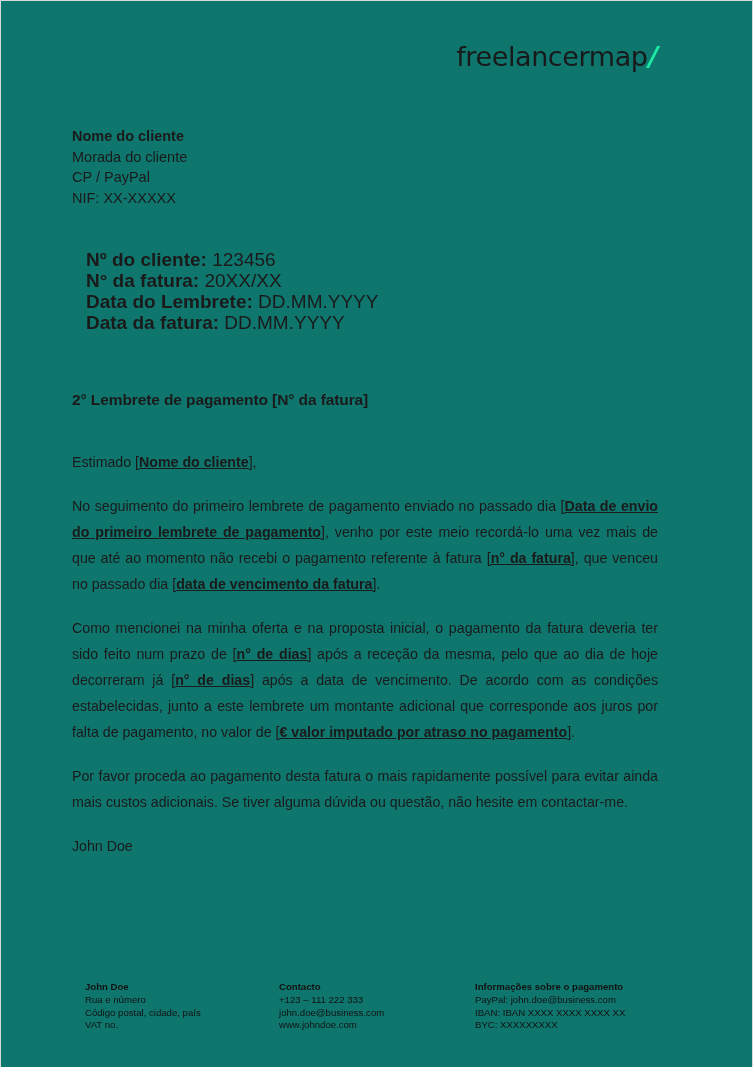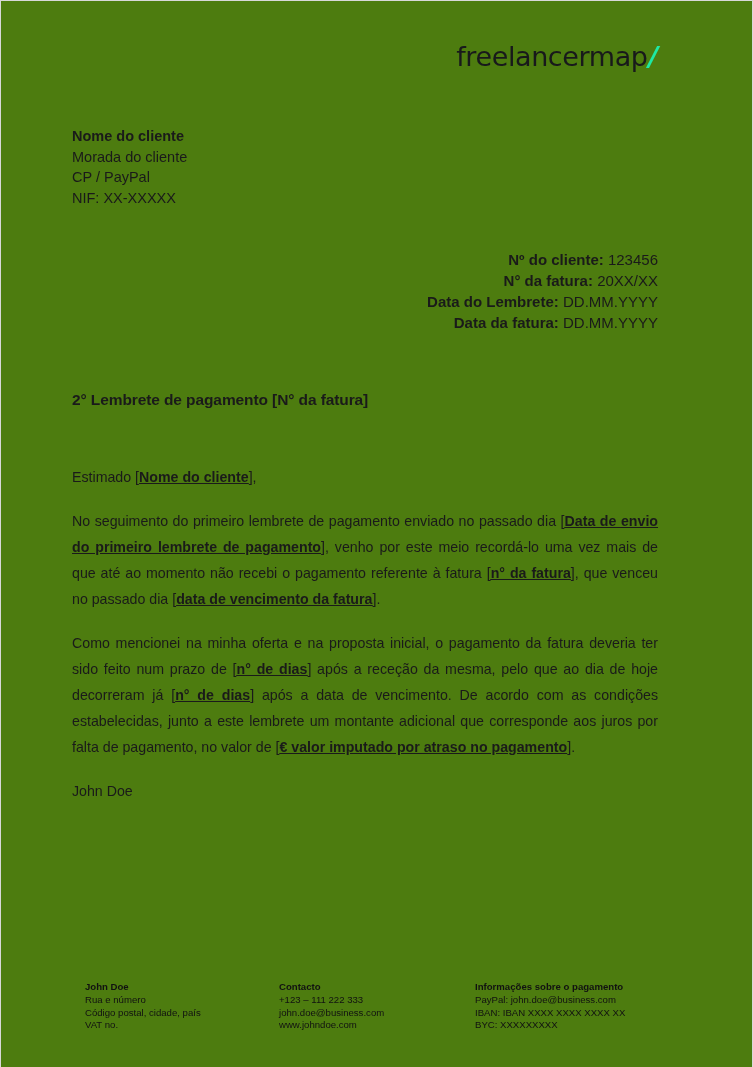--- a/index.html
+++ b/index.html
@@ -8,21 +8,21 @@
     background: #ffffff;
   }
   body {
     font-family: "Liberation Sans", sans-serif;
     color: #1a1a1a;
   }
   .page {
     position: relative;
     width: 753px;
     height: 1067px;
-    background: #4d7c0f;
+    background: #0f766e;
     border-left: 1px solid #d8d8d8;
     border-top: 1px solid #d8d8d8;
     border-right: 1px solid #d8d8d8;
     box-sizing: border-box;
     overflow: hidden;
   }
   .content {
     position: absolute;
     left: 71px;
     top: 0;
@@ -63,44 +63,44 @@
     color: #1a1a1a;
   }
   .client-block .name {
     font-weight: bold;
   }
 
   
   .meta-block {
     position: absolute;
     top: 248px;
-    left: 0;
-    width: 586px;
-    text-align: right;
-    font-size: 15px;
+    left: 14px;
+    width: 586px;
+    text-align: left;
+    font-size: 19px;
     line-height: 21px;
   }
   .meta-block .lbl {
     font-weight: bold;
   }
 
   
   .doc-title {
     position: absolute;
     top: 390px;
     left: 0;
     font-size: 15.5px;
     font-weight: bold;
     letter-spacing: -0.1px;
   }
 
   
   .body-block {
     position: absolute;
-    top: 463px;
+    top: 448px;
     left: 0;
     width: 586px;
     font-size: 14.2px;
     line-height: 26px;
   }
   .body-block p {
     margin: 0 0 18px 0;
     text-align: justify;
   }
   .body-block p.greeting,
@@ -168,20 +168,21 @@
     <div class="doc-title">2° Lembrete de pagamento [N° da fatura]</div>
 
     <div class="body-block">
 
       <p class="greeting"><span>Estimado </span><span class="brk">[</span><span class="fill">Nome do cliente</span><span class="brk">]</span><span>,</span></p>
 
       <p><span>No seguimento do primeiro lembrete de pagamento enviado no passado dia </span><span class="brk">[</span><span class="fill">Data de envio do primeiro lembrete de pagamento</span><span class="brk">]</span><span>, venho por este meio recordá-lo uma vez mais de que até ao momento não recebi o pagamento referente à fatura </span><span class="brk">[</span><span class="fill">n° da fatura</span><span class="brk">]</span><span>, que venceu no passado dia </span><span class="brk">[</span><span class="fill">data de vencimento da fatura</span><span class="brk">]</span><span>.</span></p>
 
       <p><span>Como mencionei na minha oferta e na proposta inicial, o pagamento da fatura deveria ter sido feito num prazo de </span><span class="brk">[</span><span class="fill">n° de dias</span><span class="brk">]</span><span> após a receção da mesma, pelo que ao dia de hoje decorreram já </span><span class="brk">[</span><span class="fill">n° de dias</span><span class="brk">]</span><span> após a data de vencimento. De acordo com as condições estabelecidas, junto a este lembrete um montante adicional que corresponde aos juros por falta de pagamento, no valor de </span><span class="brk">[</span><span class="fill">€ valor imputado por atraso no pagamento</span><span class="brk">]</span><span>.</span></p>
 
+      <p>Por favor proceda ao pagamento desta fatura o mais rapidamente possível para evitar ainda mais custos adicionais. Se tiver alguma dúvida ou questão, não hesite em contactar-me.</p>
 
 
       <p class="noj sig-space">John Doe</p>
     </div>
   </div>
 
   <div class="footer">
     <div class="col col-1">
       <div class="head">John Doe</div>
       <div>Rua e número</div>

